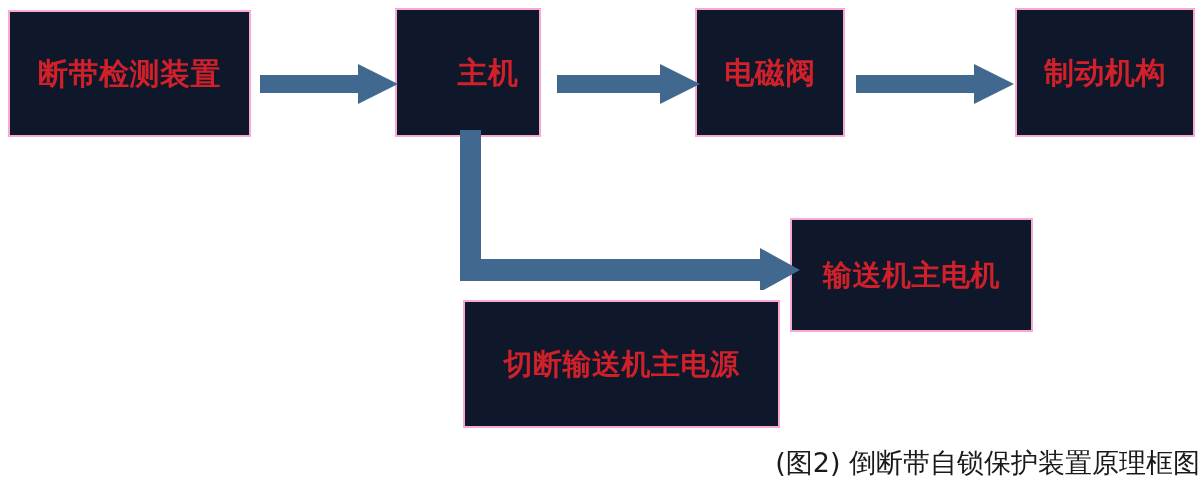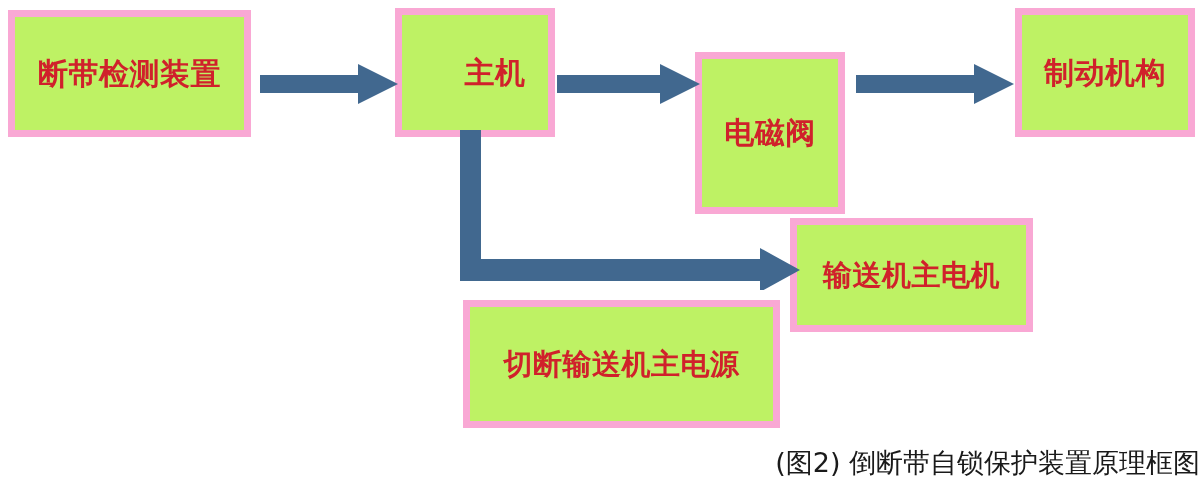--- a/index.html
+++ b/index.html
@@ -15,39 +15,39 @@
     width: 1200px;
     height: 500px;
     background: #ffffff;
     overflow: hidden;
   }
 
   
   .node {
     position: absolute;
     box-sizing: border-box;
-    background: #bef264;
-    border: 7px solid #f9a8d4;
+    background: #0f172a;
+    border: 2px solid #f9a8d4;
     display: flex;
     align-items: center;
     justify-content: center;
   }
   .node-label {
     color: #d0212b;
     font-weight: bold;
     font-size: 30px;
     line-height: 1;
     letter-spacing: 0.5px;
     white-space: nowrap;
     font-family: "DejaVu Sans", "Liberation Sans", sans-serif;
   }
 
   #node-detector   { left: 8px;    top: 10px;  width: 243px; height: 127px; }
-  #node-host       { left: 395px;  top: 8px;   width: 160px; height: 129px; padding-left: 40px; }
-  #node-valve      { left: 695px;  top: 8px;   width: 150px; height: 162px; margin-top: 44px; }
+  #node-host       { left: 395px;  top: 8px;   width: 146px; height: 129px; padding-left: 40px; }
+  #node-valve      { left: 695px;  top: 8px;   width: 150px; height: 129px; }
   #node-brake      { left: 1015px; top: 8px;   width: 180px; height: 129px; }
   #node-motor      { left: 790px;  top: 218px; width: 243px; height: 114px; }
   #node-cutpower   { left: 463px;  top: 300px; width: 317px; height: 128px; }
 
   #node-motor .node-label,
   #node-cutpower .node-label { font-size: 29px; }
 
   
   .arrow-h {
     position: absolute;

